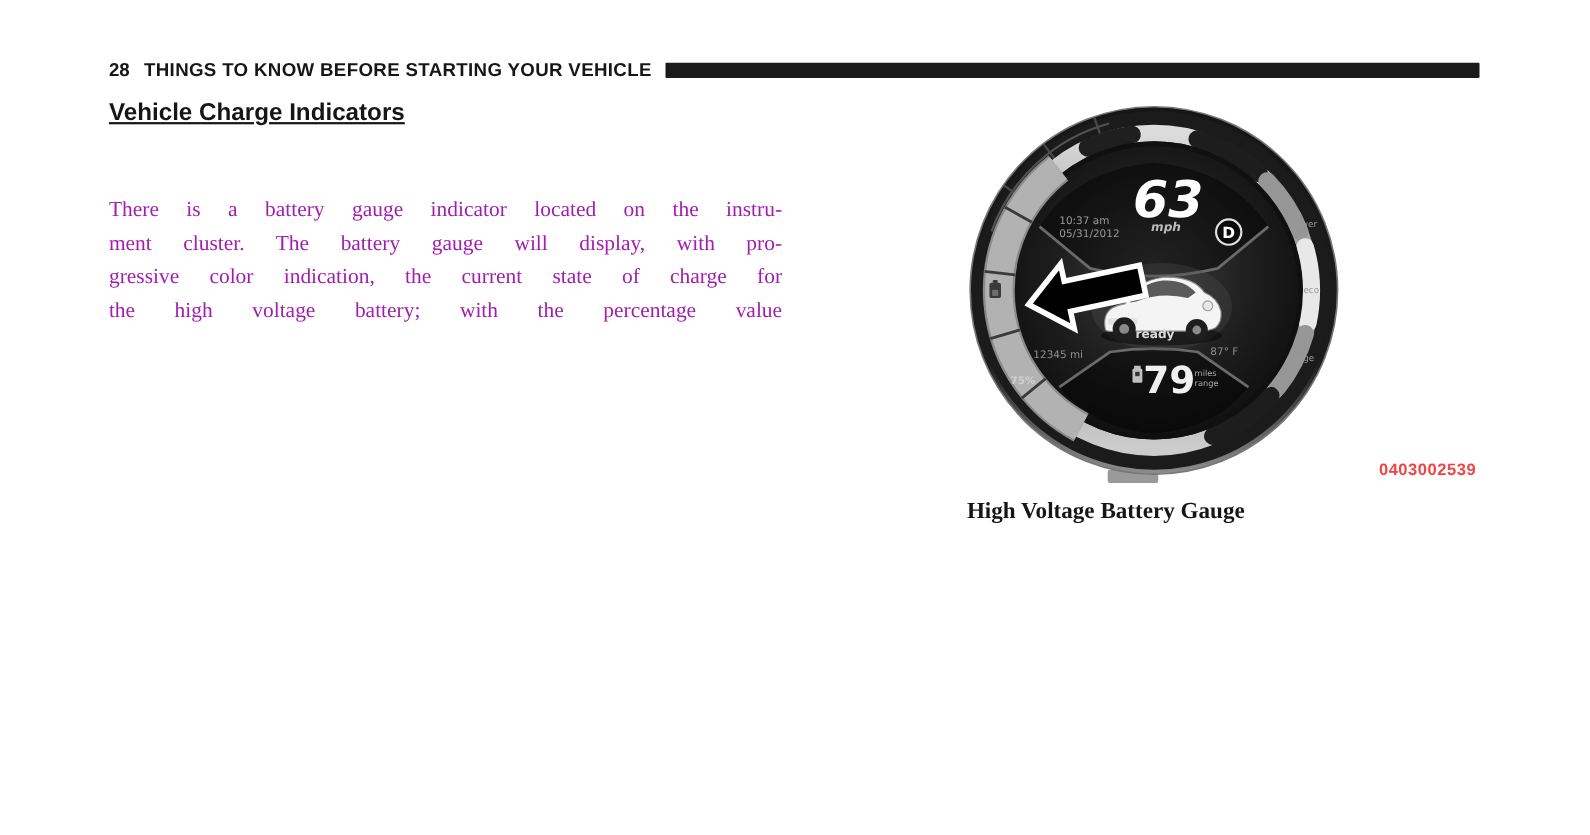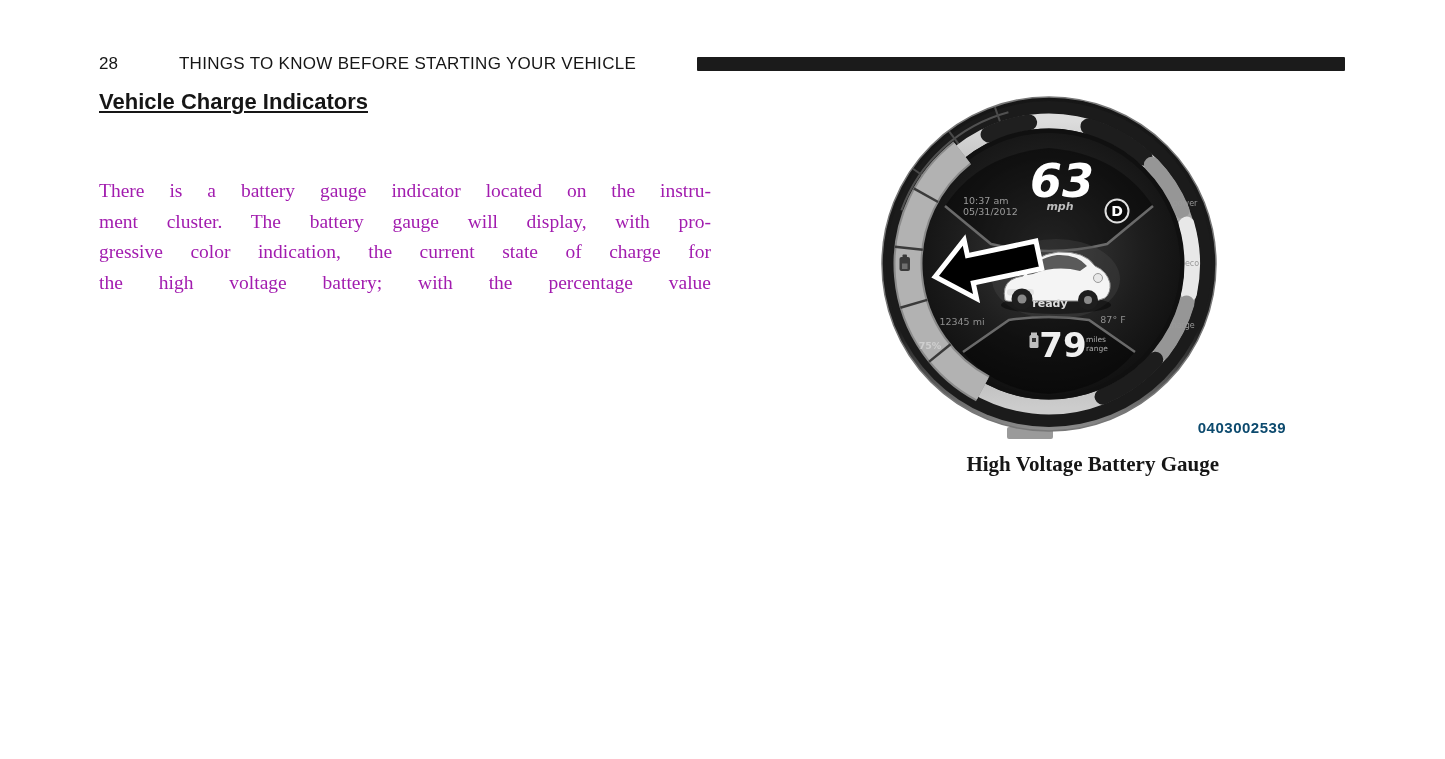--- a/index.html
+++ b/index.html
@@ -10,21 +10,21 @@
     color:#1a1a1a;
     position:relative;
     overflow:hidden;
   }
   .page { position:absolute; inset:0; background:#fff; }
 
   
   .header-row {
     position:absolute; left:99px; top:53px; width:1246px; height:22px;
     display:flex; align-items:center;
-    font-family:"Liberation Sans", sans-serif; font-weight:normal; color:#161616;gap:48px;
+    font-family:"Liberation Sans", sans-serif; font-weight:bold; color:#161616;
   }
   .page-number { font-size:17px; }
   .header-title { font-size:17px; margin-left:13px; letter-spacing:0.3px; white-space:nowrap; }
   .header-bar { flex:1; height:14px; background:#1b1b1b; margin-left:13px; border-radius:1px; }
 
   
   .section-title {
     position:absolute; left:99px; top:89px;
     font-family:"Liberation Sans", sans-serif; font-weight:bold; font-size:22px; color:#161616;text-decoration:underline;
   }
@@ -35,26 +35,26 @@
   .body-text {
     position:absolute; left:99px; top:176px; width:612px;
     font-size:19.5px; line-height:30.6px; color:#a21caf;
   }
   .body-line { text-align:justify; text-align-last:justify; }
   .body-line.last { text-align:justify; text-align-last:left; }
 
   
   .figure { position:absolute; left:879px; top:94px; width:340px; height:348px; }
   .figure-id {
-    position:absolute; left:1142px; top:419px; width:200px; text-align:center;
+    position:absolute; left:1142px; top:419px; width:200px; text-align:right;
     font-family:"Liberation Sans", sans-serif; font-weight:bold; font-size:15px;
-    letter-spacing:0.5px; color:#0c4a6e;
+    letter-spacing:0.5px; color:#ef4444;
   }
   .figure-caption {
-    position:absolute; left:879px; top:452px; width:340px; text-align:right;
+    position:absolute; left:879px; top:452px; width:340px; text-align:left;
     font-weight:bold; font-size:21px; color:#161616;
   }
   .gauge-text { font-family:"DejaVu Sans", sans-serif; }
 </style>
 </head>
 <body>
 
 <div class="page">
 
   <div class="header-row">

